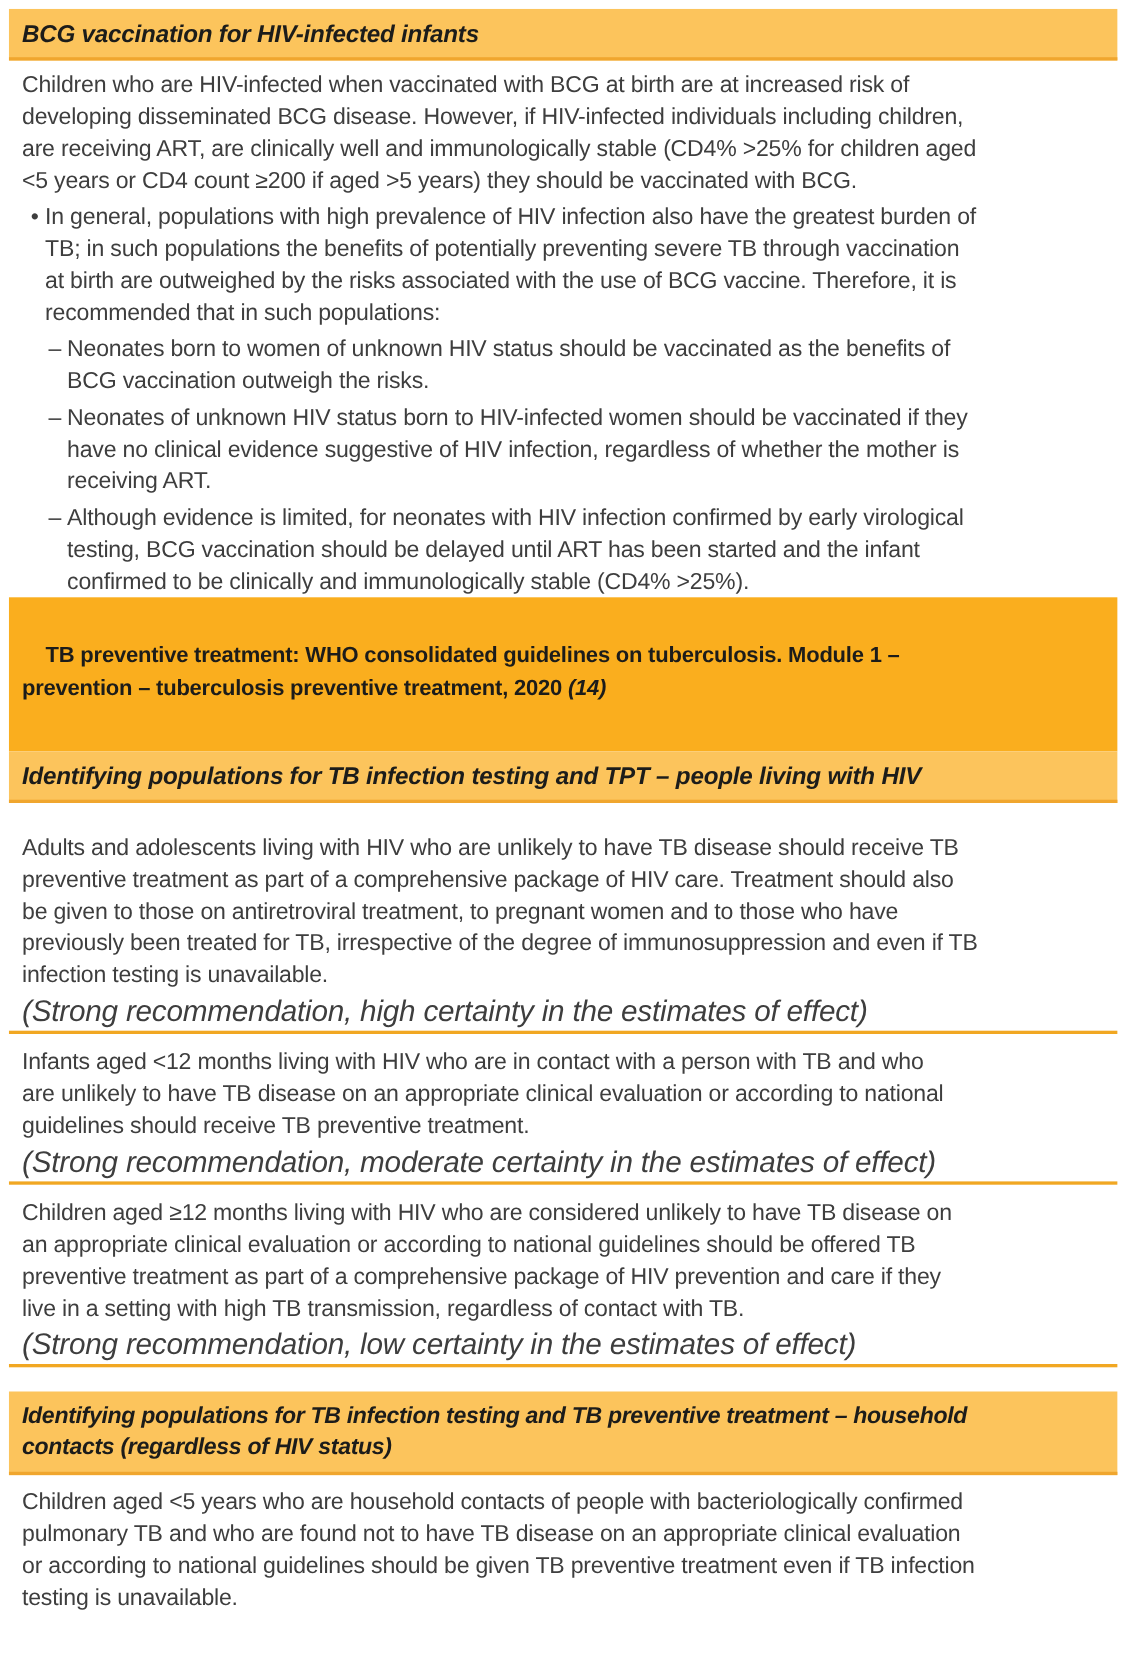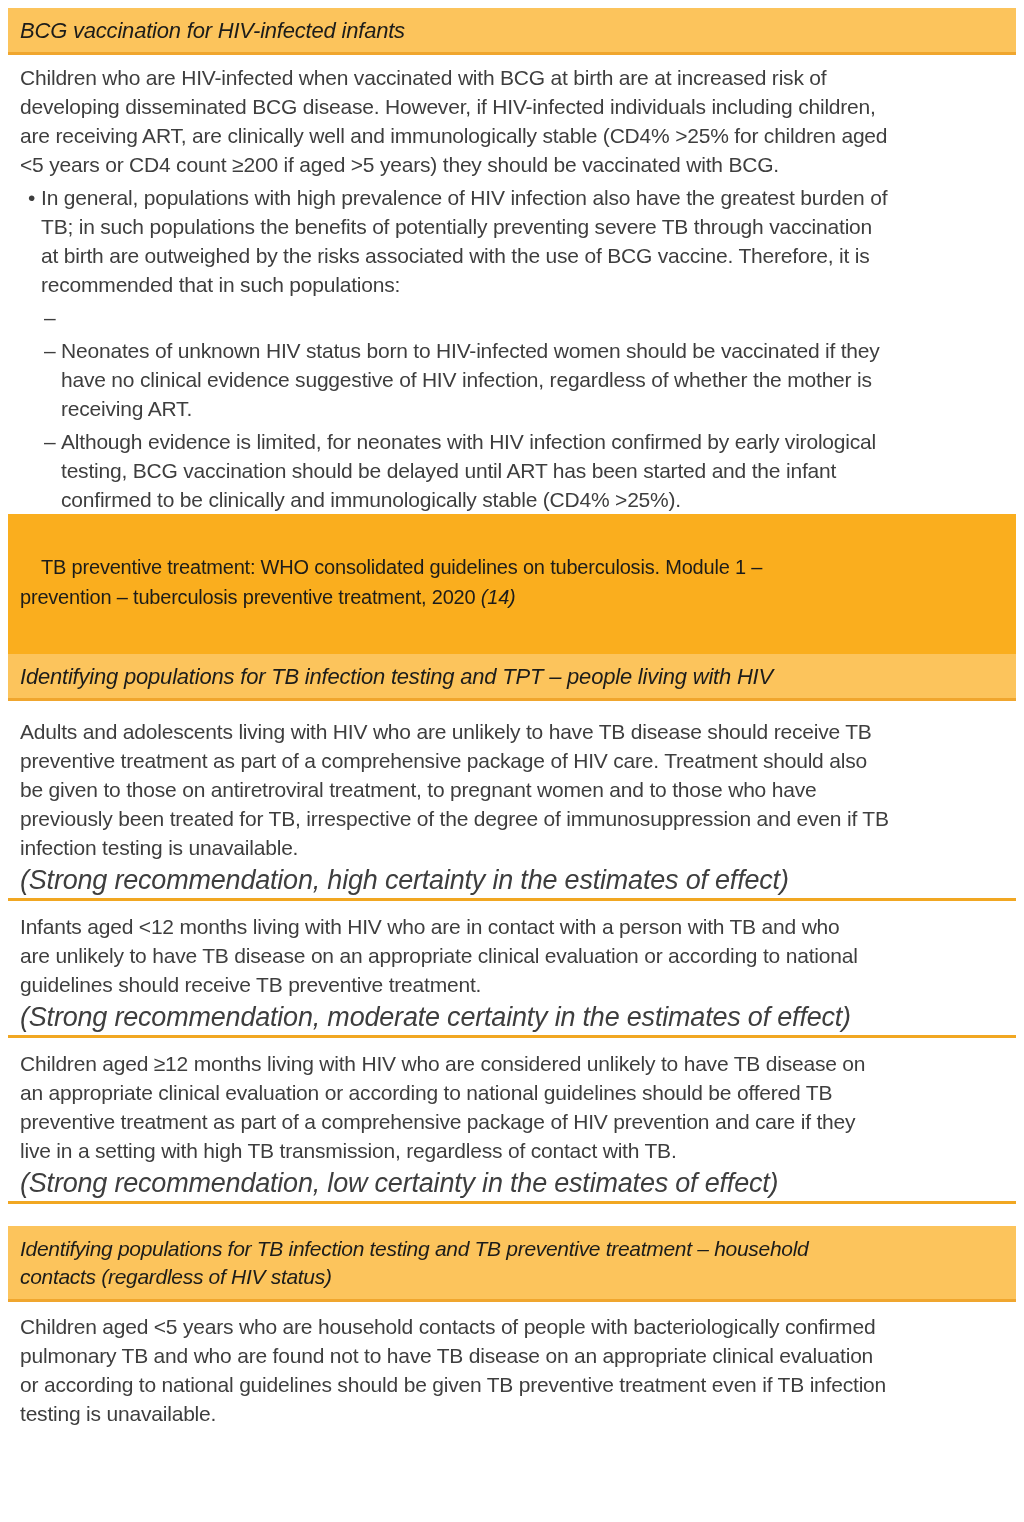--- a/index.html
+++ b/index.html
@@ -14,21 +14,21 @@
     margin: 8px;
     overflow: hidden;
     color: var(--body-text, #3E3E3E);
   }
   .pre { white-space: pre; }
   .hdr {
     background: var(--light-header-bg, #FCC45C);
     border-bottom: 3px solid var(--header-border, #F0A62E);
     padding: 9px 12px 8px 12px;
     font-size: 22px;
-    font-weight: normal;
+    font-weight: bold;
     font-style: italic;
     line-height: 27px;
     color: var(--header-text, #1C1C1A);
     letter-spacing: -0.2px;
   }
   .hdr.dark {
     background: var(--dark-header-bg, #FAAE1E);
     border-bottom: none;
     font-style: normal;
     font-size: 20px;
@@ -63,21 +63,21 @@
     display: flex;
     margin: 4px 12px 0 36px;
   }
   .dash-row .marker {
     flex: 0 0 17px;
     font-size: 21px;
     line-height: 29px;
   }
   .bullet-row .body-text, .dash-row .body-text { margin: 0; }
   .rec { margin: 11px 12px 0 12px; }
-  .rec.first { margin-top: 16px; }
+  .rec.first { margin-top: 26px; }
   .rec.last { margin-top: 10px; }
   .rec-text {
     font-size: 21px;
     line-height: 29px;
     letter-spacing: -0.2px;
   }
   .rec-note {
     font-size: 27px;
     line-height: 29px;
     letter-spacing: -0.2px;
@@ -107,20 +107,22 @@
   <div class="bullet-row">
     <span class="marker">•</span>
     <div class="body-text pre">In general, populations with high prevalence of HIV infection also have the greatest burden of
 TB; in such populations the benefits of potentially preventing severe TB through vaccination
 at birth are outweighed by the risks associated with the use of BCG vaccine. Therefore, it is
 recommended that in such populations:</div>
   </div>
 
   <div class="dash-row">
     <span class="marker">–</span>
+    <div class="body-text pre">Neonates born to women of unknown HIV status should be vaccinated as the benefits of
+BCG vaccination outweigh the risks.</div>
   </div>
 
   <div class="dash-row">
     <span class="marker">–</span>
     <div class="body-text pre">Neonates of unknown HIV status born to HIV-infected women should be vaccinated if they
 have no clinical evidence suggestive of HIV infection, regardless of whether the mother is
 receiving ART.</div>
   </div>
 
   <div class="dash-row">

